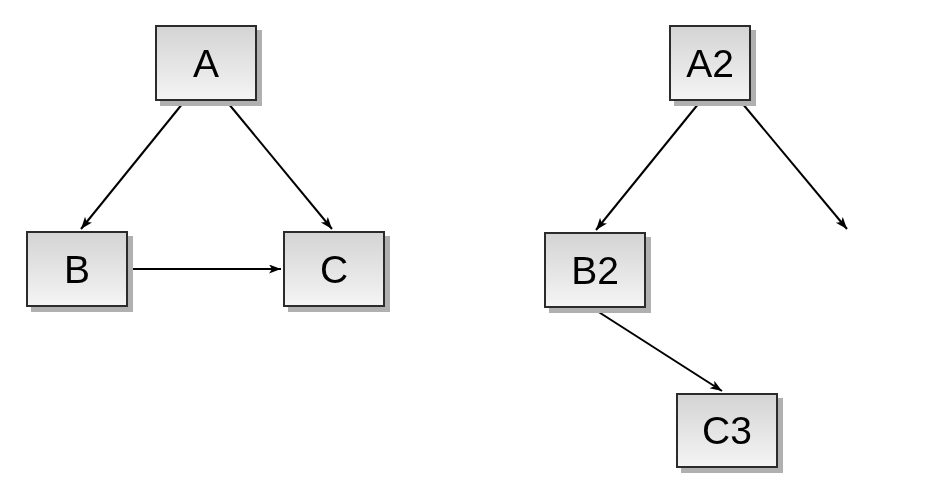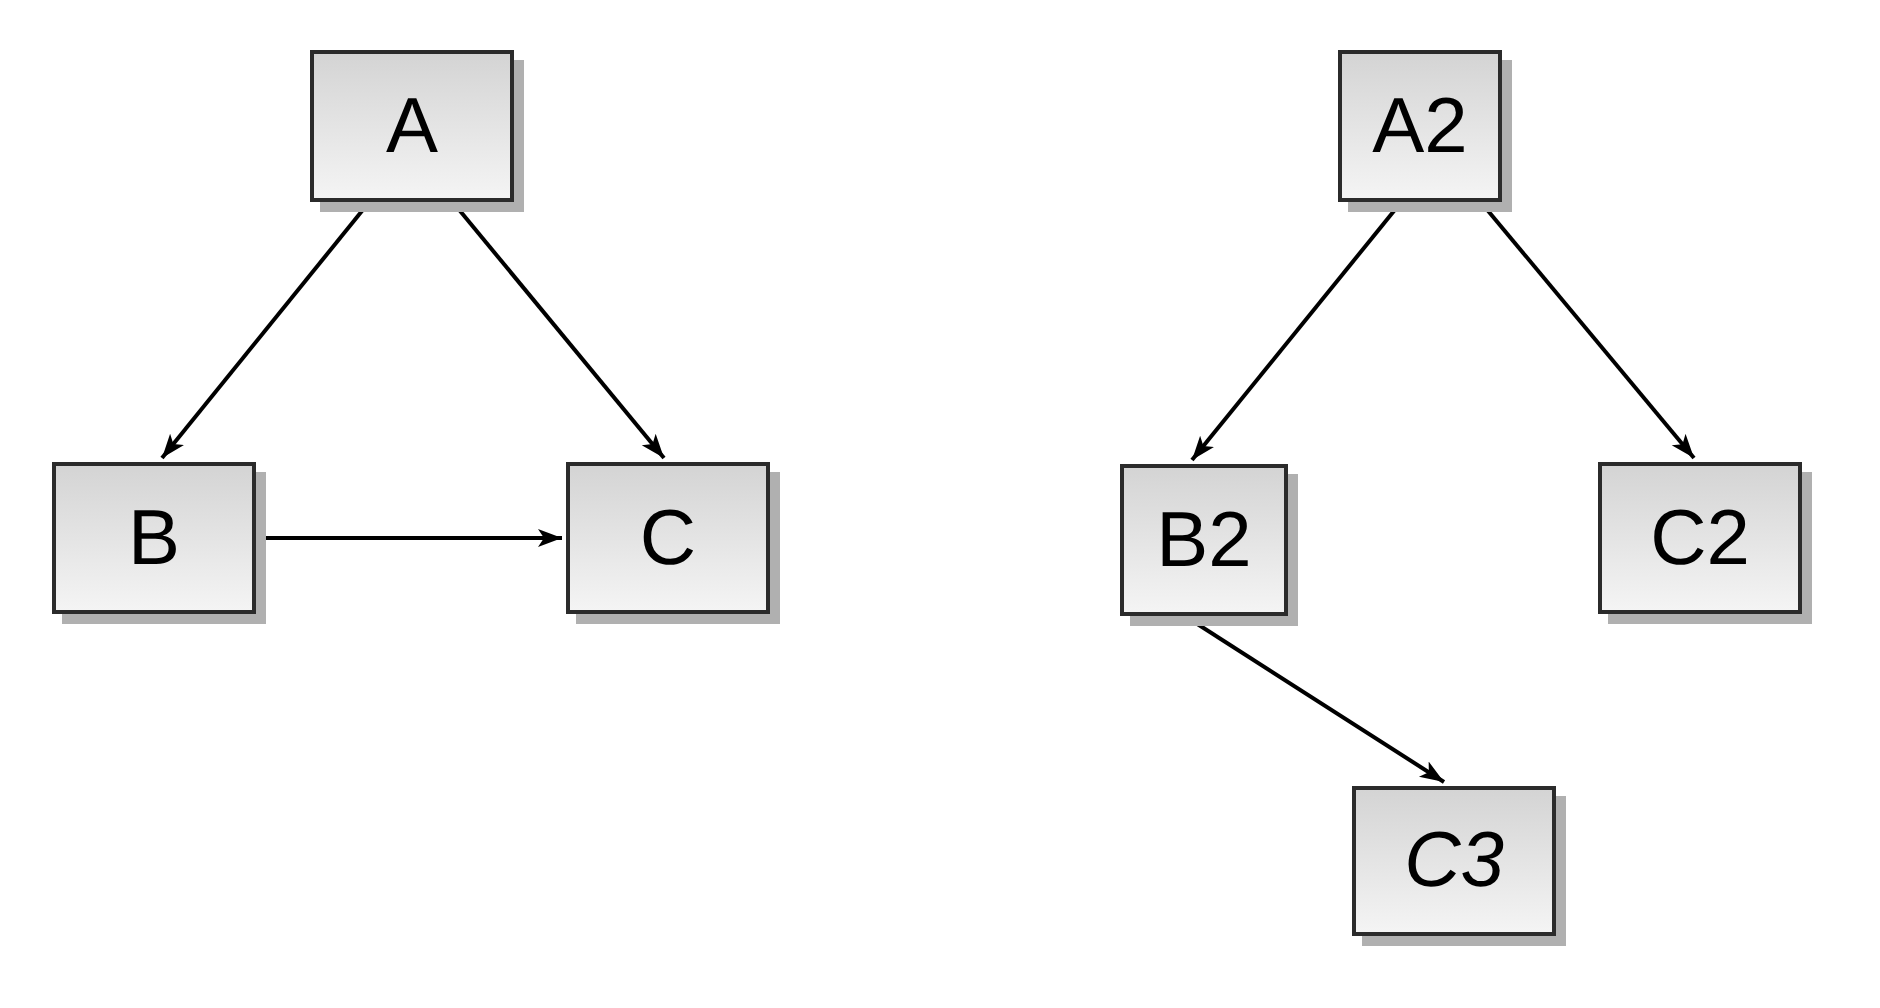--- a/index.html
+++ b/index.html
@@ -75,23 +75,20 @@
         <span class="node-label">B</span>
       </div>
       <div class="node" style="left: 283px; top: 231px; width: 102px; height: 76px;">
         <span class="node-label">C</span>
       </div>
     </div>
     <div class="graph">
       <div class="node" style="left: 669px; top: 25px; width: 82px; height: 76px;">
         <span class="node-label">A2</span>
       </div>
-      <div class="node" style="left: 560px; top: 232px; width: 84px; height: 76px;">
+      <div class="node" style="left: 544px; top: 232px; width: 102px; height: 76px;">
         <span class="node-label">B2</span>
       </div>
-      <div class="node" style="left: 799px; top: 231px; width: 102px; height: 76px;">
-        <span class="node-label">C2</span>
-      </div>
-      <div class="node" style="left: 676px; top: 393px; width: 102px; height: 75px; font-style: italic;">
+      <div class="node" style="left: 676px; top: 393px; width: 102px; height: 75px;">
         <span class="node-label">C3</span>
       </div>
     </div>
   </div>
 
 </body></html>

